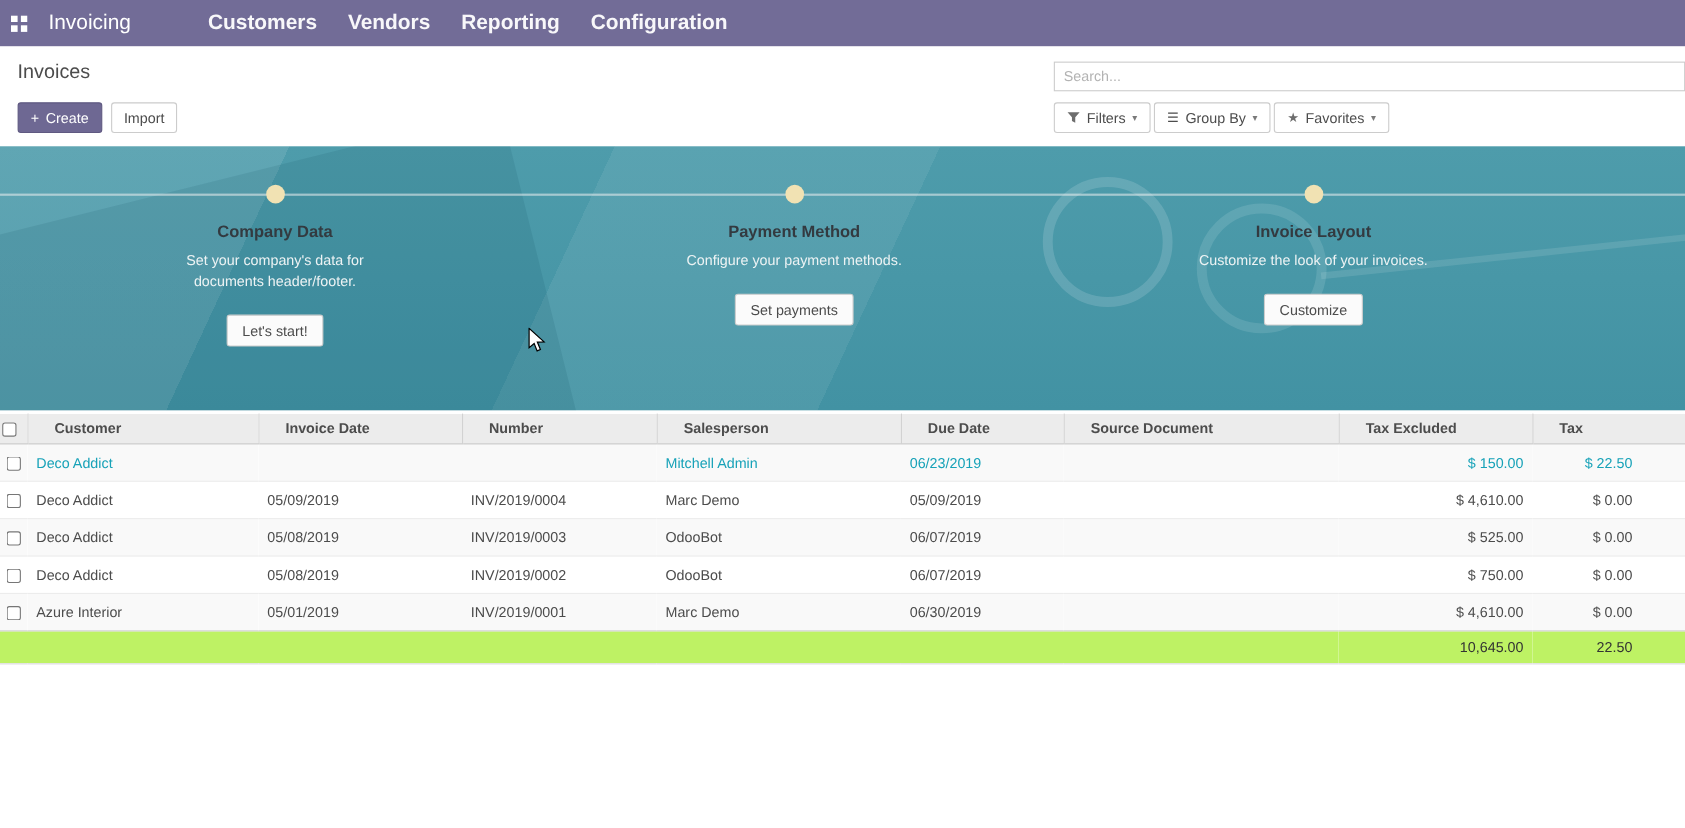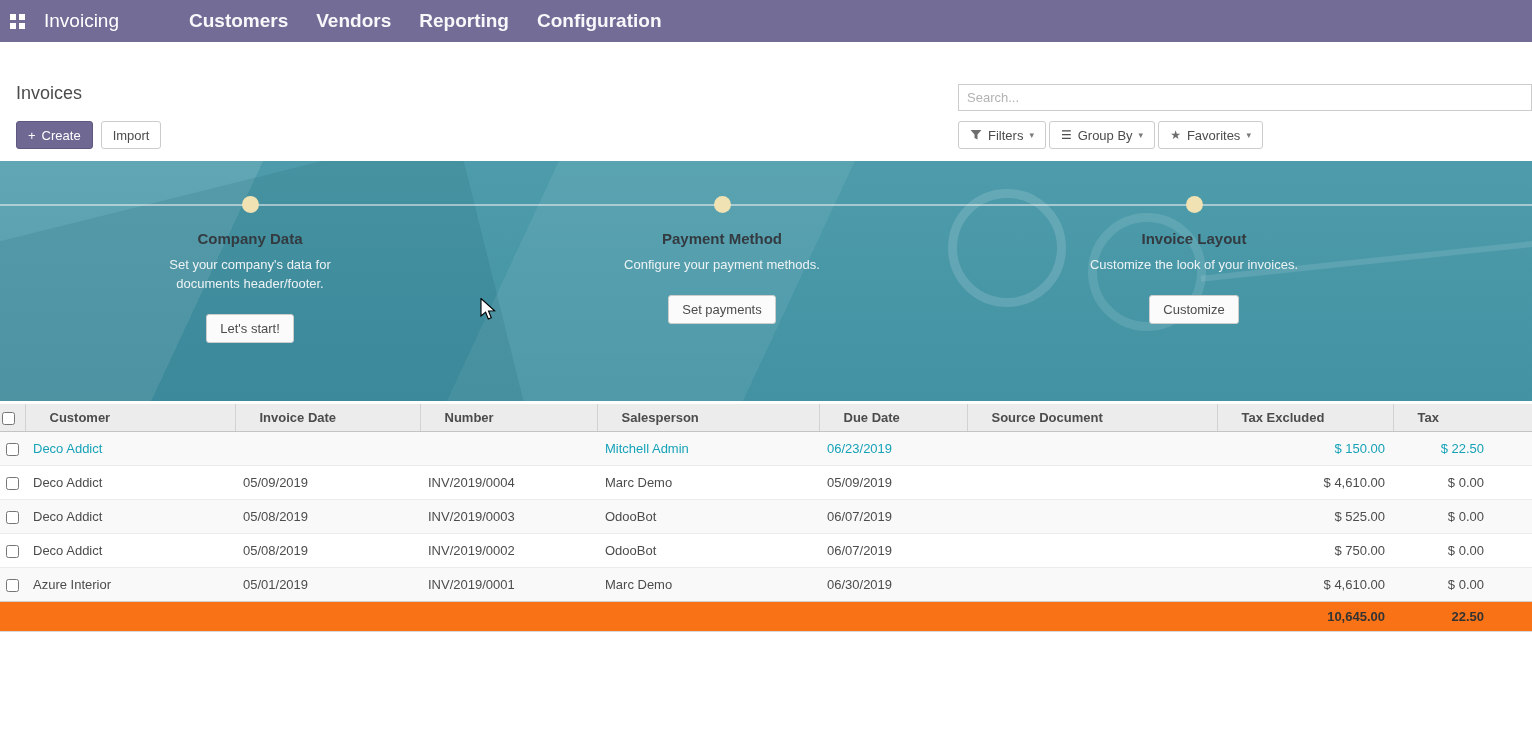--- a/index.html
+++ b/index.html
@@ -13,21 +13,21 @@
   
   .navbar {
     height:42px; background:#726c97; display:flex; align-items:center; color:#fff;
   }
   .apps-btn { width:34px; height:42px; display:flex; align-items:center; justify-content:center; cursor:pointer; }
   .brand { font-size:19px; margin:0 56px 0 10px; white-space:nowrap; }
   .nav-menu { display:flex; align-items:center; height:42px; }
   .nav-item { padding:0 14px; line-height:42px; color:rgba(255,255,255,0.95); cursor:pointer; font-size:19px;font-weight:bold; }
 
   
-  .cp-row1 { display:flex; align-items:flex-start;margin-top:28px; }
+  .cp-row1 { display:flex; align-items:flex-start; }
   .cp-left { flex:1; padding:13px 0 0 16px; }
   .page-title { font-size:18px; color:#4c4c4c; }
   .cp-right { width:574px; padding-top:14px; }
   .search-input {
     width:100%; height:27px; border:1px solid #ccc; padding:0 8px; font-size:13px;
     color:#4c4c4c; outline:none; font-family:"Liberation Sans", sans-serif;
   }
   .search-input::placeholder { color:#b3b3b3; }
   .cp-row2 { display:flex; align-items:flex-start; margin-top:10px; }
   .cp-row2-left { flex:1; padding-left:16px; display:flex; gap:8px; }
@@ -76,22 +76,22 @@
   .list thead th + th { border-left:1px solid #d2d2d2; }
   .list td { padding:9px 8px; overflow:hidden; white-space:nowrap; }
   .list tbody tr { cursor:pointer; border-bottom:1px solid #ececec; }
   .list tbody tr:nth-child(odd) { background:#f9f9f9; }
   .list tbody tr.draft td { color:#17a2b8; }
   .num { text-align:right; }
   .tax-col { padding-right:48px !important; }
   .cb-cell { text-align:center; padding:6px 2px !important; }
   .list input[type=checkbox] { width:13px; height:13px; margin:0; vertical-align:middle; }
   .list tfoot td {
-    background:#f97316; border-top:1px solid #cfcfcf; border-bottom:1px solid #d8d8d8;
-    padding:7px 8px; font-weight:bold; color:#333;
+    background:#bef264; border-top:1px solid #cfcfcf; border-bottom:1px solid #d8d8d8;
+    padding:7px 8px; font-weight:normal; color:#333;
   }
 
   
   .cursor { position:absolute; left:480px; top:298px; pointer-events:none; z-index:50; }
 </style>
 </head>
 <body>
 
 <nav class="navbar">
   <div class="apps-btn">

